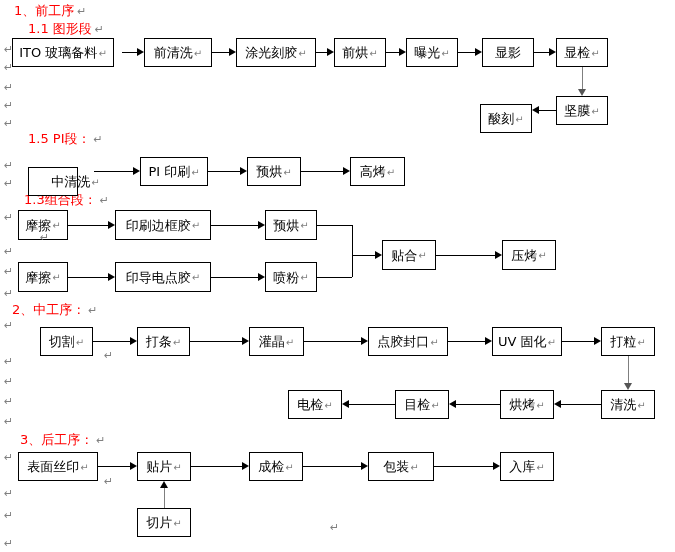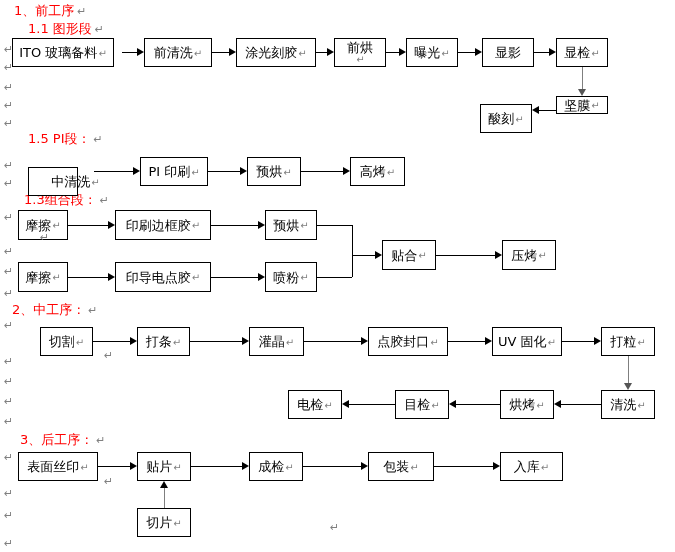--- a/index.html
+++ b/index.html
@@ -193,36 +193,36 @@
         <span class="pilcrow">↵</span>
       </div>
       <div class="node" style="left: 144px; top: 38px; width: 68px; height: 29px; align-items: center;">
         <span class="lbl">前清洗</span>
         <span class="pilcrow">↵</span>
       </div>
       <div class="node" style="left: 236px; top: 38px; width: 80px; height: 29px;">
         <span class="lbl">涂光刻胶</span>
         <span class="pilcrow">↵</span>
       </div>
-      <div class="node" style="left: 334px; top: 38px; width: 52px; height: 29px; flex-direction: column;">
+      <div class="node" style="left: 334px; top: 38px; width: 52px; height: 29px;">
         <span class="lbl">前烘</span>
         <span class="pilcrow">↵</span>
       </div>
       <div class="node" style="left: 406px; top: 38px; width: 52px; height: 29px;">
         <span class="lbl">曝光</span>
         <span class="pilcrow">↵</span>
       </div>
       <div class="node" style="left: 482px; top: 38px; width: 52px; height: 29px;">
         <span class="lbl">显影</span>
       </div>
       <div class="node" style="left: 556px; top: 38px; width: 52px; height: 29px;">
         <span class="lbl">显检</span>
         <span class="pilcrow">↵</span>
       </div>
-      <div class="node" style="left: 556px; top: 96px; width: 52px; height: 18px;">
+      <div class="node" style="left: 556px; top: 96px; width: 52px; height: 29px;">
         <span class="lbl">坚膜</span>
         <span class="pilcrow">↵</span>
       </div>
       <div class="node" style="left: 480px; top: 104px; width: 52px; height: 29px;">
         <span class="lbl">酸刻</span>
         <span class="pilcrow">↵</span>
       </div>
       <div class="node" style="left: 28px; top: 167px; width: 50px; height: 29px; padding-left: 45px;">
         <span class="lbl">中清洗</span>
         <span class="pilcrow">↵</span>
@@ -320,21 +320,21 @@
         <span class="pilcrow">↵</span>
       </div>
       <div class="node" style="left: 249px; top: 452px; width: 54px; height: 29px;">
         <span class="lbl">成检</span>
         <span class="pilcrow">↵</span>
       </div>
       <div class="node" style="left: 368px; top: 452px; width: 66px; height: 29px;">
         <span class="lbl">包装</span>
         <span class="pilcrow">↵</span>
       </div>
-      <div class="node" style="left: 500px; top: 452px; width: 63px; height: 29px;">
+      <div class="node" style="left: 500px; top: 452px; width: 54px; height: 29px;">
         <span class="lbl">入库</span>
         <span class="pilcrow">↵</span>
       </div>
       <div class="node" style="left: 137px; top: 508px; width: 54px; height: 29px;">
         <span class="lbl">切片</span>
         <span class="pilcrow">↵</span>
       </div>
     </div>
   <div id="marks-layer">
       <div class="mark" style="left: 4px; top: 44px;">↵</div>

